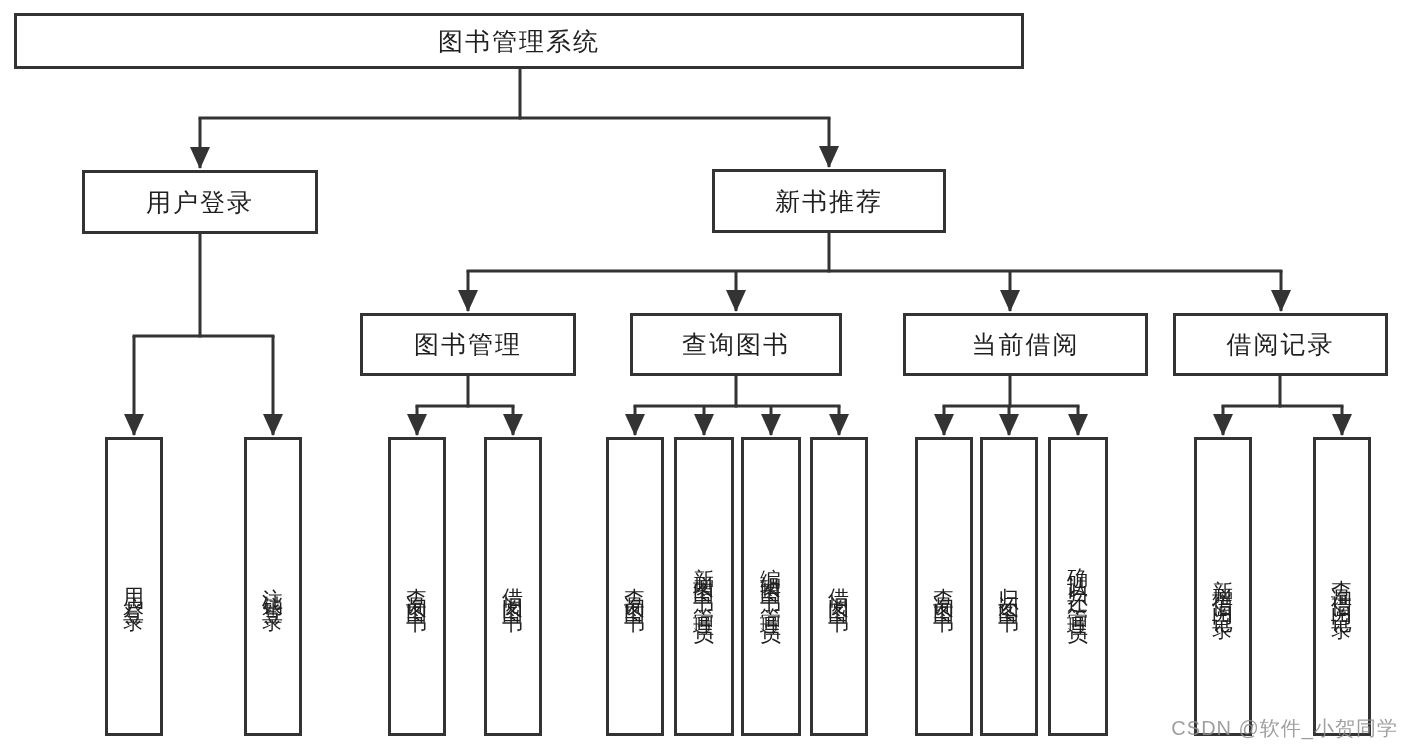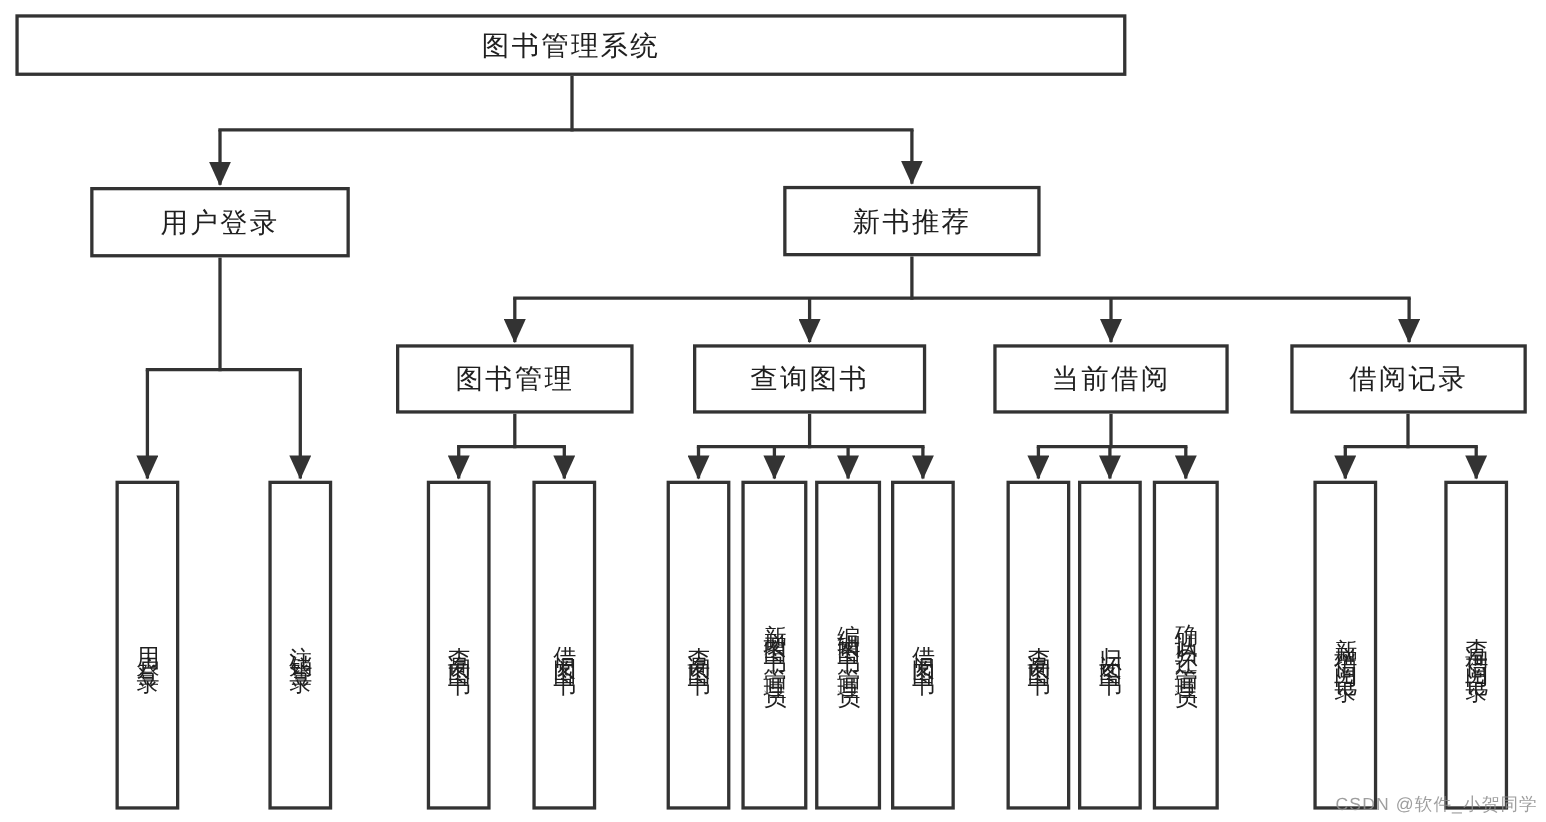--- a/index.html
+++ b/index.html
@@ -40,41 +40,41 @@
     letter-spacing: 8px;
     line-height: 1.1;
     white-space: nowrap;
   }
   
   .n-root { left: 14px;   top: 13px;  width: 1010px; height: 56px; }
   .n-l2a  { left: 82px;   top: 170px; width: 236px;  height: 64px; }
   .n-l2b  { left: 712px;  top: 169px; width: 234px;  height: 64px; }
   .n-l3a  { left: 360px;  top: 313px; width: 216px;  height: 63px; }
   .n-l3b  { left: 630px;  top: 313px; width: 212px;  height: 63px; }
-  .n-l3c  { left: 903px;  top: 313px; width: 214px;  height: 63px; text-align: right; }
+  .n-l3c  { left: 903px;  top: 313px; width: 245px;  height: 63px; text-align: right; }
   .n-l3d  { left: 1173px; top: 313px; width: 215px;  height: 63px; }
   .leaf   { top: 437px; height: 299px; width: 58px; }
   .n-a1 { left: 105px; }
   .n-a2 { left: 244px; }
   .n-b1 { left: 388px; }
   .n-b2 { left: 484px; }
   .n-c1 { left: 606px; }
   .n-c2 { left: 674px; width: 60px; }
   .n-c3 { left: 741px; width: 60px; }
   .n-c4 { left: 810px; }
   .n-d1 { left: 915px; }
   .n-d2 { left: 980px; }
   .n-d3 { left: 1048px; width: 60px; }
   .n-e1 { left: 1194px; }
   .n-e2 { left: 1313px; }
   #watermark {
     position: absolute;
     right: 7px;
     bottom: 5px;
-    font-size: 16px;
+    font-size: 20px;
     letter-spacing: 1px;
     color: #8e8e8e;
     opacity: 0.85;
     z-index: 3;
     white-space: nowrap;
   }
 </style>
 </head>
 <body>
 

